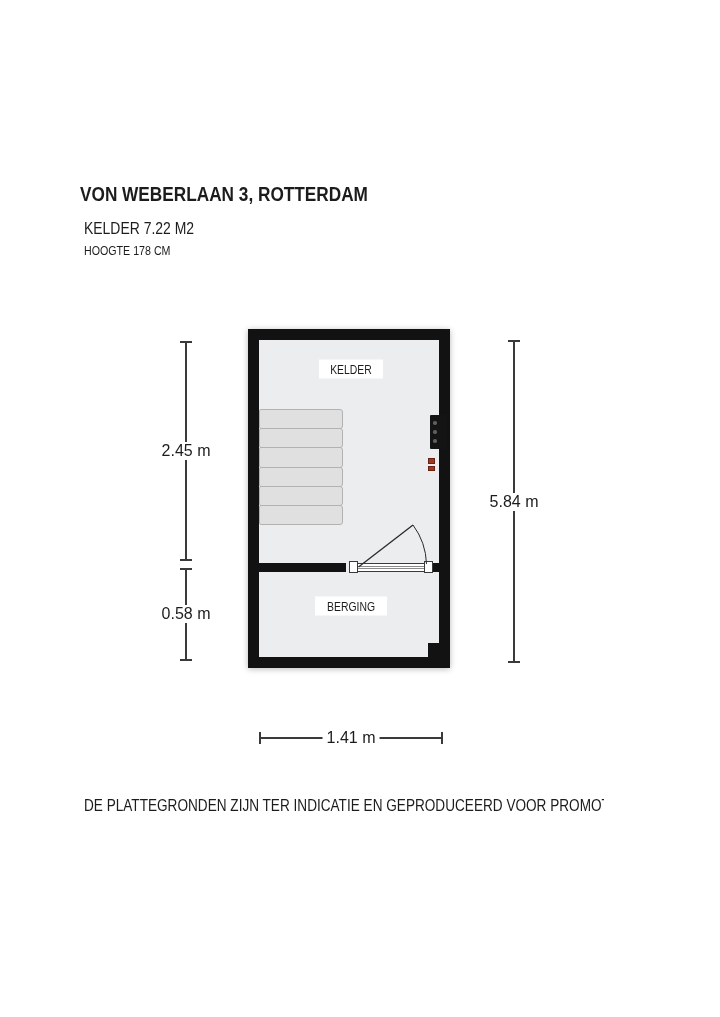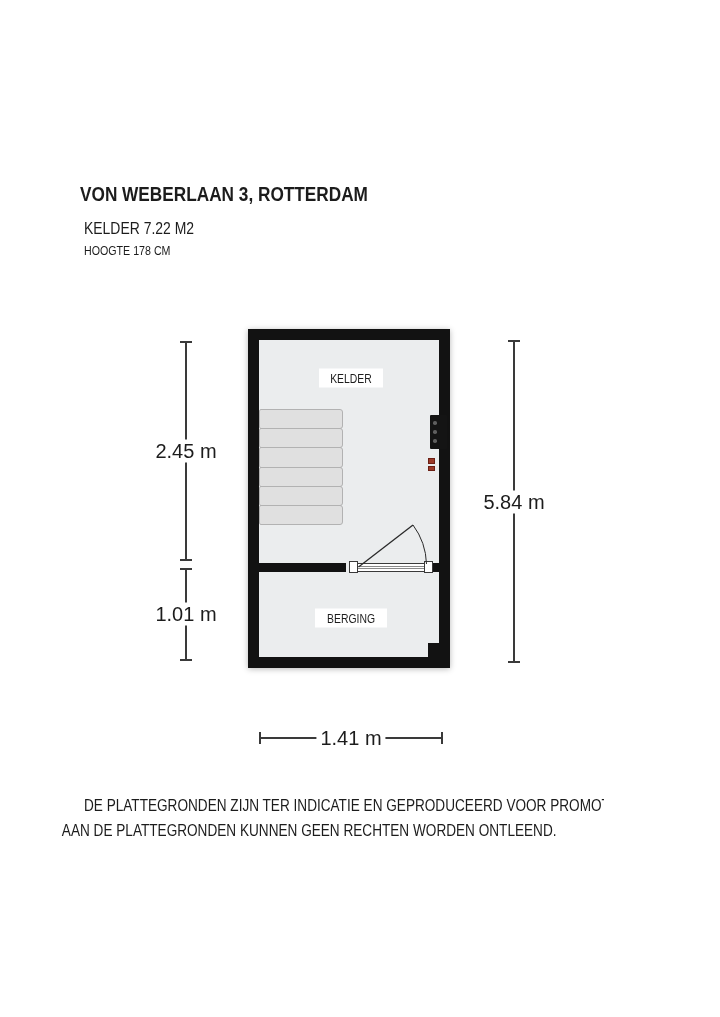--- a/index.html
+++ b/index.html
@@ -40,30 +40,30 @@
   .dot1{top:6px;} .dot2{top:15px;} .dot3{top:24px;}
 
   .radiator{position:absolute;left:180px;top:129px;width:7px;height:13px;}
   .radiator .cell{position:absolute;left:0;width:7px;height:5.5px;background:#9c3a28;border:1px solid #6b2014;box-sizing:border-box;}
   .cell1{top:0;} .cell2{top:7.5px;}
 
   .corner-block{position:absolute;left:180px;top:314px;width:22px;height:25px;background:#121212;}
 
   .room-label{position:absolute;transform:translate(-50%,-50%);background:#ffffff;padding:2px 6px;
     font-size:13px;color:#1c1c1c;white-space:nowrap;}
-  .lbl-kelder{left:103px;top:49px;}
-  .lbl-berging{left:103px;top:289px;}
+  .lbl-kelder{left:103px;top:40px;}
+  .lbl-berging{left:103px;top:277px;}
 
   
   .dim-vline{position:absolute;width:1.5px;background:#3a3a3a;}
   .dim-hline{position:absolute;height:1.5px;background:#3a3a3a;}
   .cap-h{position:absolute;width:12px;height:1.5px;background:#3a3a3a;}
   .cap-v{position:absolute;width:1.5px;height:12px;background:#3a3a3a;}
   .dim-label{position:absolute;transform:translate(-50%,-50%);background:#ffffff;padding:0 4px;
-    font-size:20px;color:#1c1c1c;white-space:nowrap;}
+    font-size:16px;color:#1c1c1c;white-space:nowrap;}
 
   
   .footer{position:absolute;left:0;right:0;top:793px;text-align:center;font-size:17px;line-height:25px;color:#1c1c1c;}
 </style>
 </head>
 <body>
 
 <div class="page">
 
   <div class="title"><span class="cond">VON WEBERLAAN 3, ROTTERDAM</span></div>
@@ -111,30 +111,29 @@
   </div>
 
   <div class="dim-vline" style="left:185px;top:342px;height:218px;"></div>
   <div class="cap-h" style="left:180px;top:341px;"></div>
   <div class="cap-h" style="left:180px;top:559px;"></div>
   <div class="dim-label" style="left:186px;top:451px;">2.45 m</div>
 
   <div class="dim-vline" style="left:185px;top:569px;height:91px;"></div>
   <div class="cap-h" style="left:180px;top:568px;"></div>
   <div class="cap-h" style="left:180px;top:659px;"></div>
-  <div class="dim-label" style="left:186px;top:614px;">1.01 m</div>
+  <div class="dim-label" style="left:186px;top:614px;">0.58 m</div>
 
   <div class="dim-vline" style="left:513px;top:341px;height:321px;"></div>
   <div class="cap-h" style="left:508px;top:340px;"></div>
   <div class="cap-h" style="left:508px;top:661px;"></div>
   <div class="dim-label" style="left:514px;top:502px;">5.84 m</div>
 
   <div class="dim-hline" style="left:259px;top:737px;width:184px;"></div>
   <div class="cap-v" style="left:259px;top:732px;"></div>
   <div class="cap-v" style="left:441px;top:732px;"></div>
   <div class="dim-label" style="left:351px;top:738px;">1.41 m</div>
 
   <div class="footer">
     <div><span class="cond-c">DE PLATTEGRONDEN ZIJN TER INDICATIE EN GEPRODUCEERD VOOR PROMOTIONELE DOELEINDEN.</span></div>
-    <div><span class="cond-c">AAN DE PLATTEGRONDEN KUNNEN GEEN RECHTEN WORDEN ONTLEEND.</span></div>
   </div>
 
 </div>
 
 </body></html>

